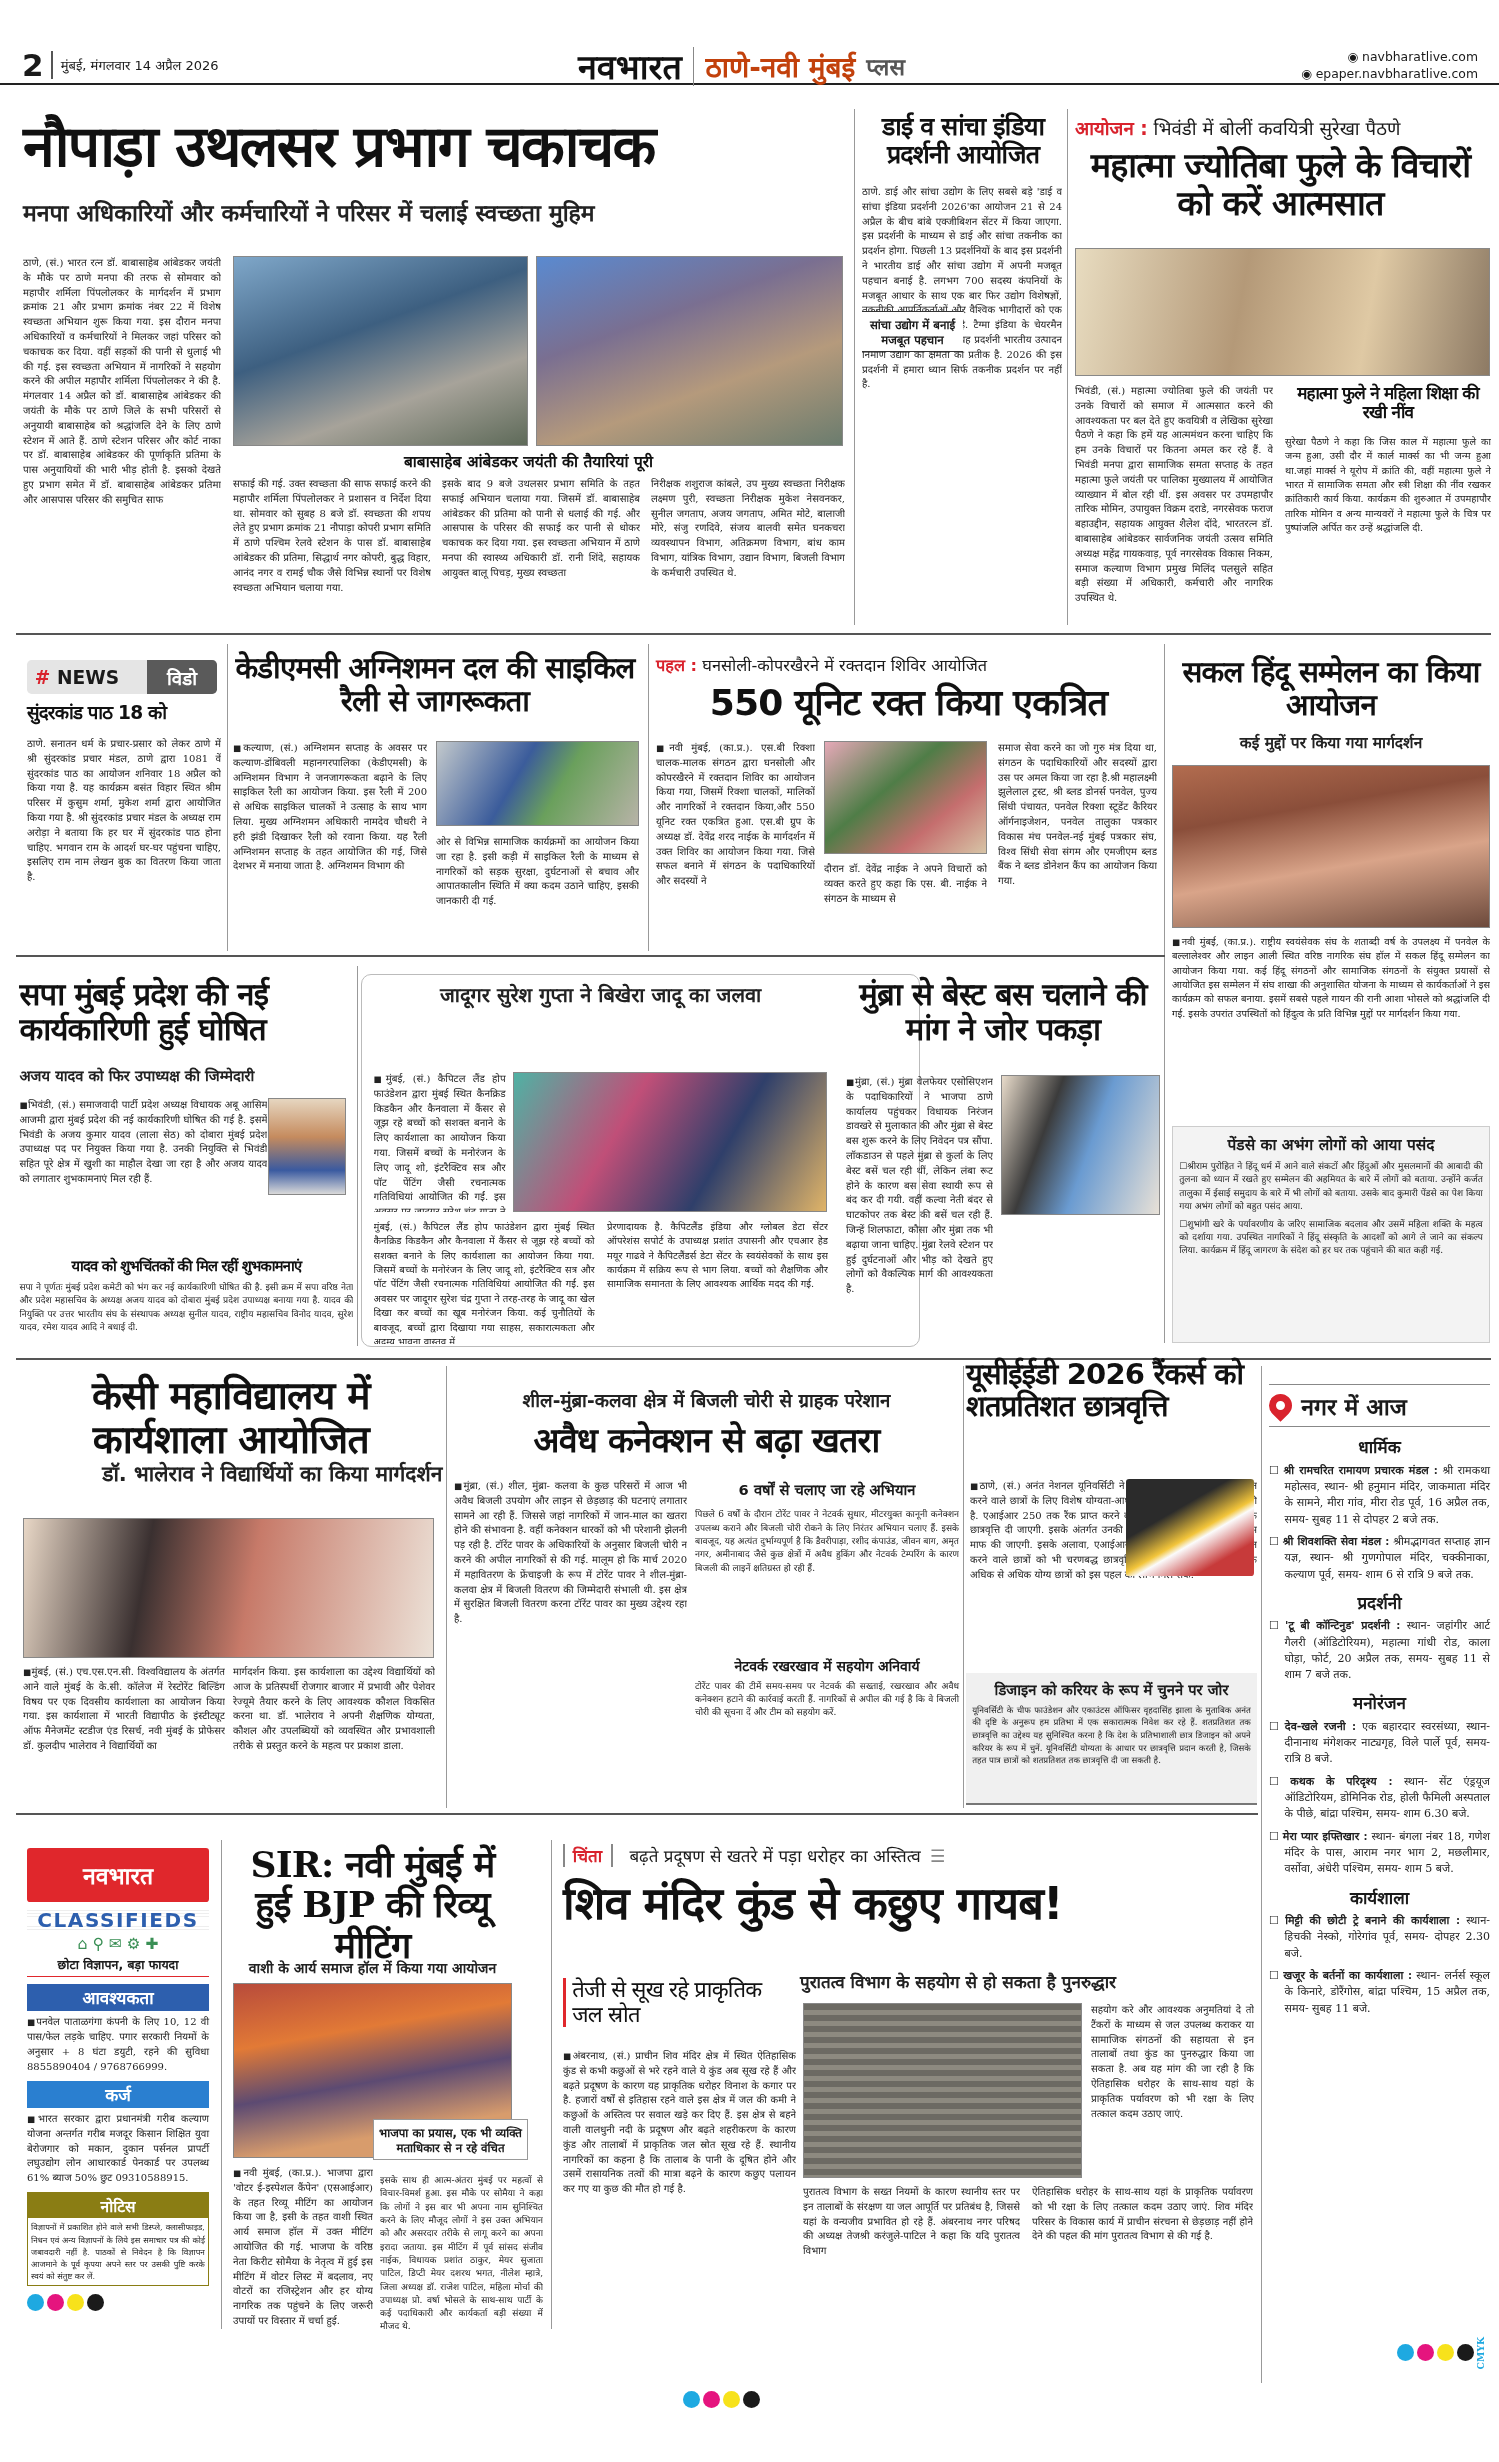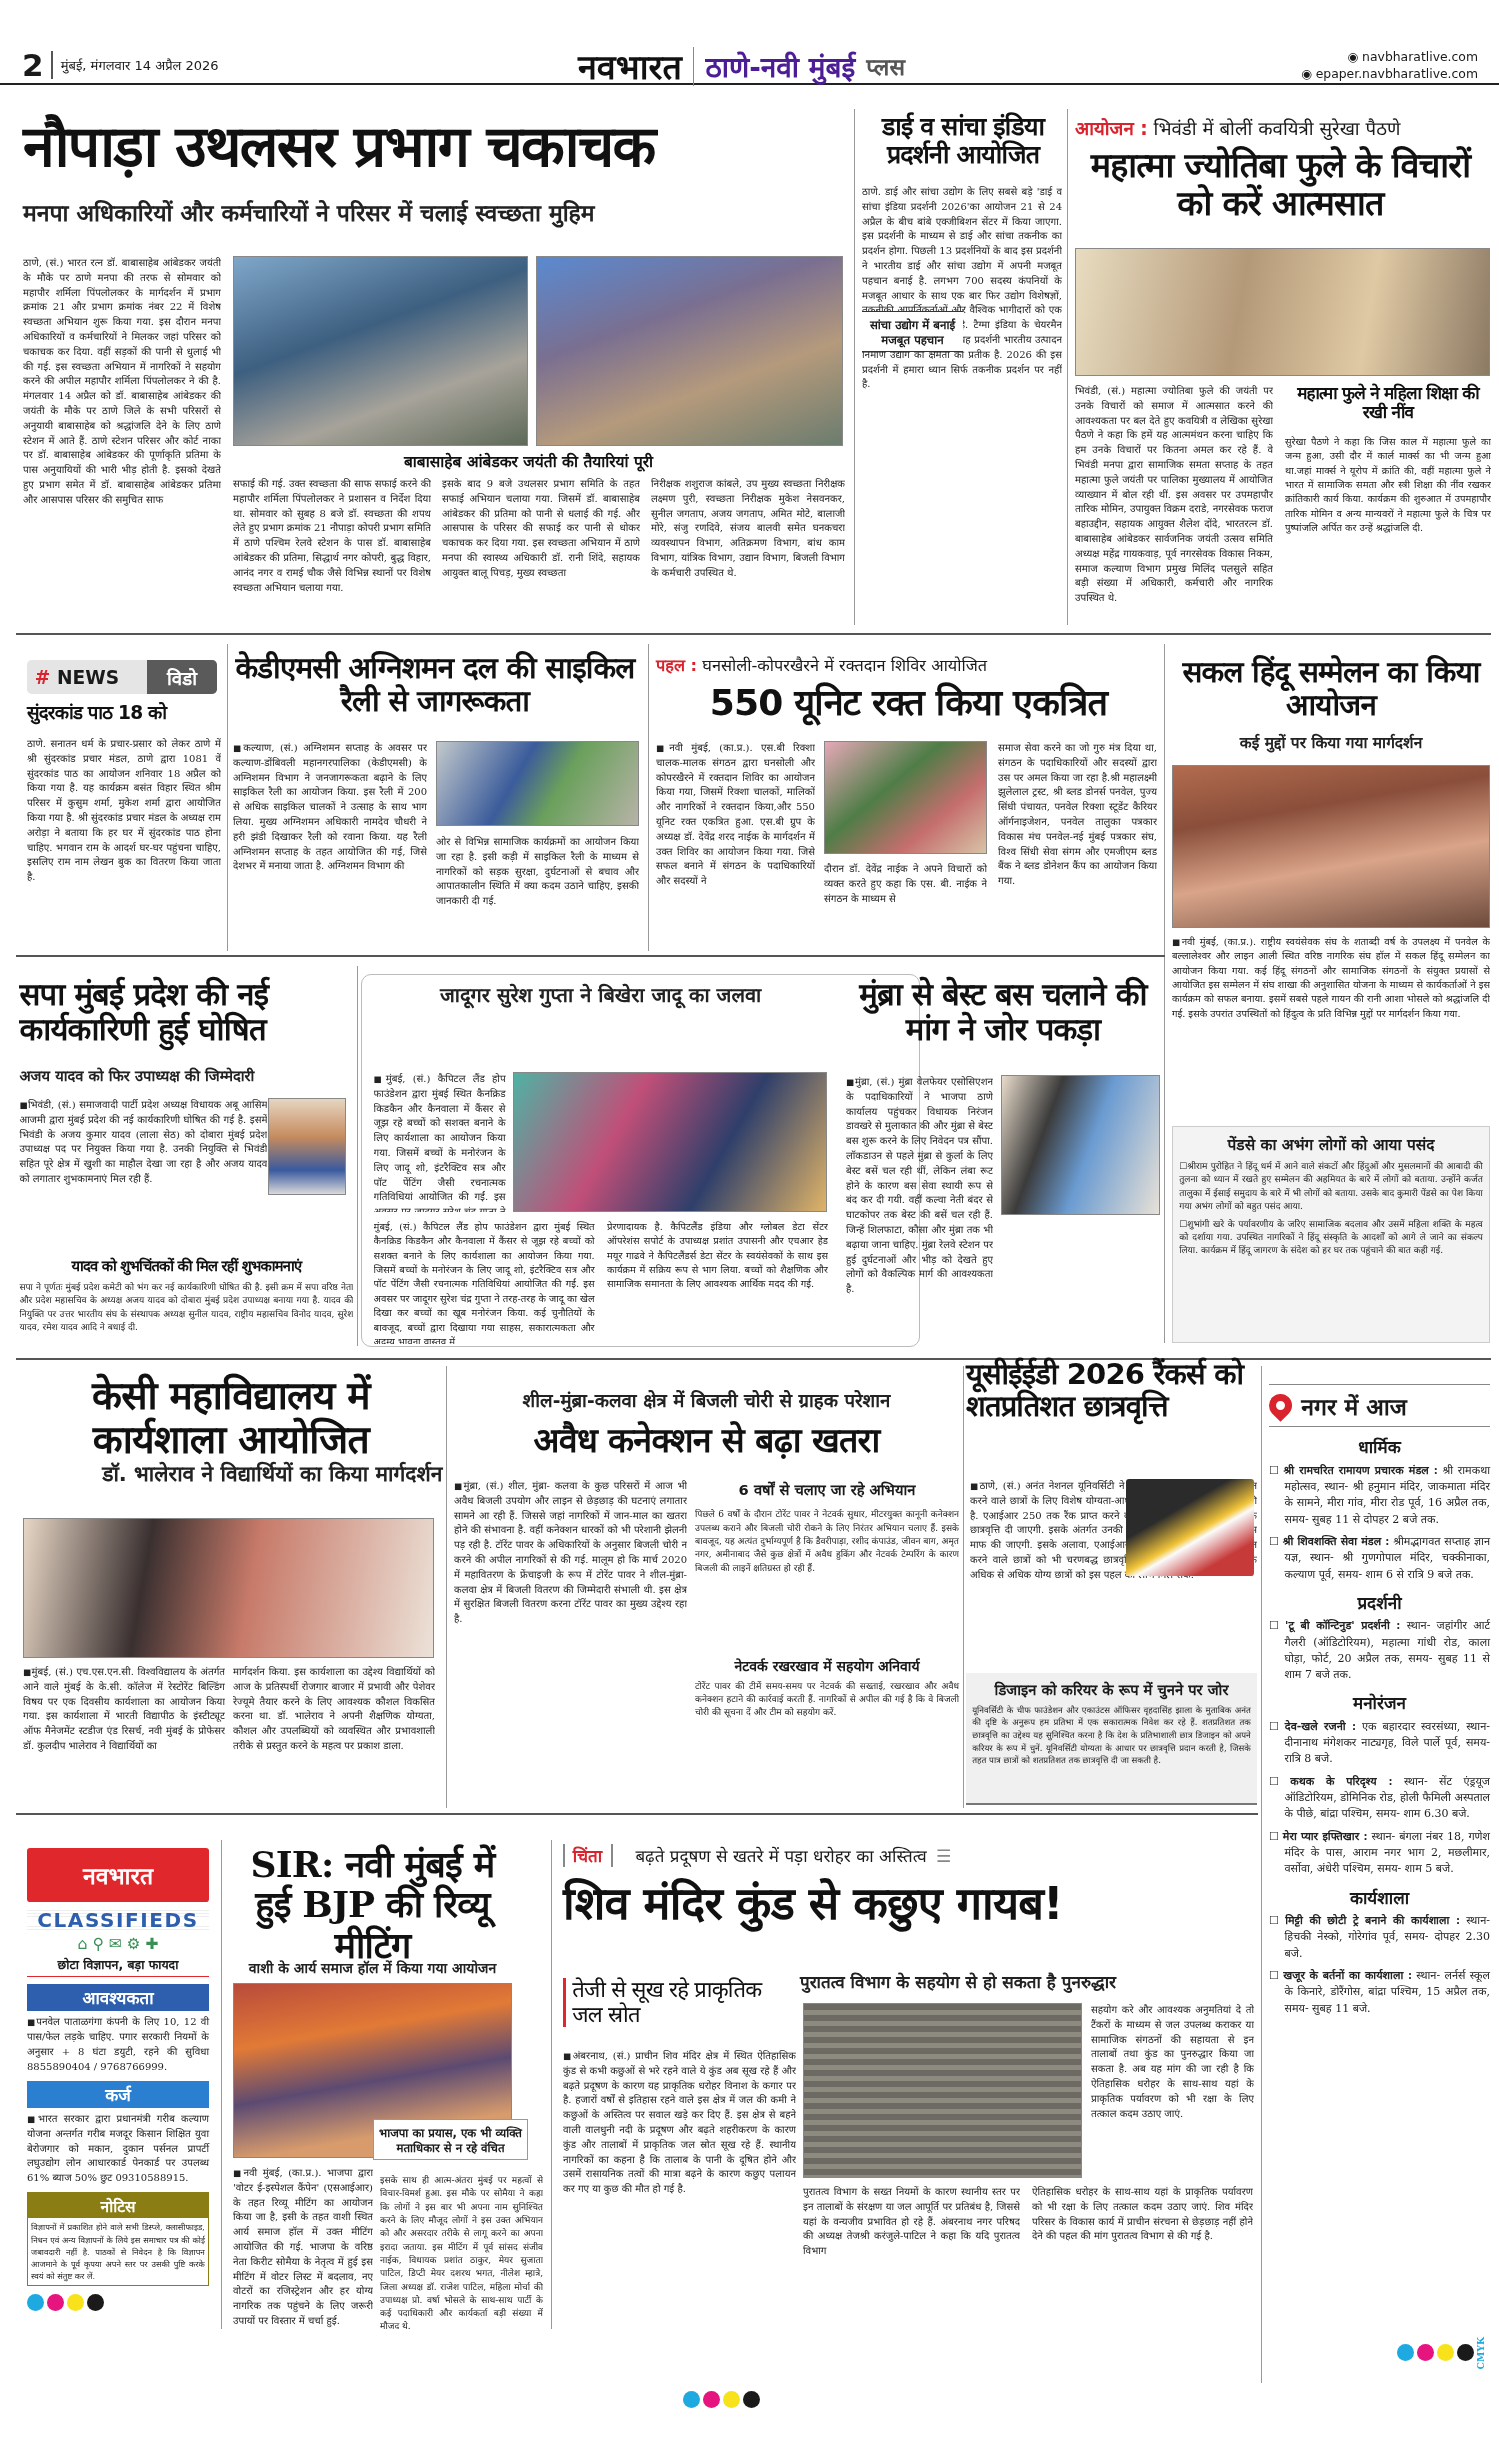--- a/index.html
+++ b/index.html
@@ -22,21 +22,21 @@
 
 <header class="abs" style="left:0;top:0;width:1500px;height:85px;border-bottom:2.3px solid #222">
   <div class="abs" style="left:22px;top:47px;display:flex;align-items:center;gap:7.8px">
     <span style="font:bold 31px 'DejaVu Sans',sans-serif">2</span>
     <span style="width:1.6px;height:28px;background:#555"></span>
     <span style="font:13px 'DejaVu Sans',sans-serif">मुंबई, मंगलवार 14 अप्रैल 2026</span>
   </div>
   <div class="abs" style="left:578px;top:43px;display:flex;align-items:center;gap:11px">
     <span style="font:bold 34px 'DejaVu Sans',sans-serif;color:#111">नवभारत</span>
     <span style="width:1.6px;height:39px;background:#888"></span>
-    <span style="font:bold 28px 'DejaVu Sans',sans-serif;color:#4c1d95">ठाणे-नवी मुंबई</span>
+    <span style="font:bold 28px 'DejaVu Sans',sans-serif;color:#c2410c">ठाणे-नवी मुंबई</span>
     <span style="font:bold 23px 'DejaVu Sans',sans-serif;color:#555">प्लस</span>
   </div>
   <div class="abs" style="right:22px;top:48px;text-align:right;font:12.4px 'DejaVu Sans',sans-serif;line-height:1.4">
     <div><span>◉ </span><span>navbharatlive.com</span></div>
     <div><span>◉ </span><span>epaper.navbharatlive.com</span></div>
   </div>
 </header>
 
 <section>
   <h1 class="abs hl" style="left:23px;top:115px;font-size:57px;width:823px;letter-spacing:-1.6px">नौपाड़ा उथलसर प्रभाग चकाचक</h1>
@@ -228,21 +228,21 @@
       <h4 style="font:bold 11.6px 'DejaVu Sans',sans-serif;text-align:center">भाजपा का प्रयास, एक भी व्यक्ति मताधिकार से न रहे वंचित</h4>
     </div>
   <p class="abs body sq" style="left:233px;top:2166px;width:140px;height:163px;overflow:hidden">नवी मुंबई, (का.प्र.). भाजपा द्वारा 'वोटर ई-इस्पेशल कैंपेन' (एसआईआर) के तहत रिव्यू मीटिंग का आयोजन किया जा है, इसी के तहत वाशी स्थित आर्य समाज हॉल में उक्त मीटिंग आयोजित की गई. भाजपा के वरिष्ठ नेता किरीट सोमैया के नेतृत्व में हुई इस मीटिंग में वोटर लिस्ट में बदलाव, नए वोटरों का रजिस्ट्रेशन और हर योग्य नागरिक तक पहुंचने के लिए जरूरी उपायों पर विस्तार में चर्चा हुई.</p>
   <p class="abs body" style="left:380px;top:2174px;width:163px;height:155px;overflow:hidden;font-size:9px">इसके साथ ही आत्म-अंतरा मुंबई पर महत्वों से विचार-विमर्श हुआ. इस मौके पर सोमैया ने कहा कि लोगों ने इस बार भी अपना नाम सुनिश्चित करने के लिए मौजूद लोगों ने इस उक्त अभियान को और असरदार तरीके से लागू करने का अपना इरादा जताया. इस मीटिंग में पूर्व सांसद संजीव नाईक, विधायक प्रशांत ठाकुर, मेयर सुजाता पाटिल, डिप्टी मेयर दशरथ भगत, नीलेश म्हात्रे, जिला अध्यक्ष डॉ. राजेश पाटिल, महिला मोर्चा की उपाध्यक्ष प्रो. वर्षा भोसले के साथ-साथ पार्टी के कई पदाधिकारी और कार्यकर्ता बड़ी संख्या में मौजूद थे.</p>
 </section>
 <div class="rule-v" style="left:551px;top:1840px;height:489px"></div>
 
 <section>
   <div class="abs" style="left:563px;top:1844px;display:flex;align-items:center;gap:9.3px;font:17px 'DejaVu Sans',sans-serif">
     <span style="border-left:2.3px solid #888;padding-left:7.8px;font-weight:bold" class="red">चिंता</span>
-    <span style="border-left:2.3px solid #888;padding-left:22px">बढ़ते प्रदूषण से खतरे में पड़ा धरोहर का अस्तित्व</span>
+    <span style="border-left:2.3px solid #888;padding-left:16px">बढ़ते प्रदूषण से खतरे में पड़ा धरोहर का अस्तित्व</span>
     <span style="color:#888">☰</span>
   </div>
   <h2 class="abs hl" style="left:563px;top:1879px;width:691px;font-size:45px">शिव मंदिर कुंड से कछुए गायब!</h2>
   <h3 class="abs hl" style="left:563px;top:1978px;width:225px;font-size:22px;border-left:3.9px solid #e0272c;padding-left:6.2px;font-weight:normal">तेजी से सूख रहे प्राकृतिक जल स्रोत</h3>
   <h3 class="abs sub" style="left:800px;top:1972px;width:454px;font-size:17px">पुरातत्व विभाग के सहयोग से हो सकता है पुनरुद्धार</h3>
   <p class="abs body sq" style="left:563px;top:2049px;width:233px;height:279px;overflow:hidden">अंबरनाथ, (सं.) प्राचीन शिव मंदिर क्षेत्र में स्थित ऐतिहासिक कुंड से कभी कछुओं से भरे रहने वाले ये कुंड अब सूख रहे हैं और बढ़ते प्रदूषण के कारण यह प्राकृतिक धरोहर विनाश के कगार पर है. हजारों वर्षों से इतिहास रहने वाले इस क्षेत्र में जल की कमी ने कछुओं के अस्तित्व पर सवाल खड़े कर दिए हैं. इस क्षेत्र से बहने वाली वालधुनी नदी के प्रदूषण और बढ़ते शहरीकरण के कारण कुंड और तालाबों में प्राकृतिक जल स्रोत सूख रहे हैं. स्थानीय नागरिकों का कहना है कि तालाब के पानी के दूषित होने और उसमें रासायनिक तत्वों की मात्रा बढ़ने के कारण कछुए पलायन कर गए या कुछ की मौत हो गई है.</p>
   <div class="abs photo" style="left:803px;top:2003px;width:279px;height:175px;background:repeating-linear-gradient(180deg,#6c6a63 0 6.2px,#8d8a80 6.2px 11px),#777"></div>
   <p class="abs body" style="left:1091px;top:2003px;width:163px;height:175px;overflow:hidden">सहयोग करे और आवश्यक अनुमतियां दे तो टैंकरों के माध्यम से जल उपलब्ध कराकर या सामाजिक संगठनों की सहायता से इन तालाबों तथा कुंड का पुनरुद्धार किया जा सकता है. अब यह मांग की जा रही है कि ऐतिहासिक धरोहर के साथ-साथ यहां के प्राकृतिक पर्यावरण को भी रक्षा के लिए तत्काल कदम उठाए जाएं.</p>
   <p class="abs body" style="left:803px;top:2185px;width:217px;height:144px;overflow:hidden">पुरातत्व विभाग के सख्त नियमों के कारण स्थानीय स्तर पर इन तालाबों के संरक्षण या जल आपूर्ति पर प्रतिबंध है, जिससे यहां के वन्यजीव प्रभावित हो रहे हैं. अंबरनाथ नगर परिषद की अध्यक्ष तेजश्री करंजुले-पाटिल ने कहा कि यदि पुरातत्व विभाग</p>
   <p class="abs body" style="left:1032px;top:2185px;width:221px;height:144px;overflow:hidden">ऐतिहासिक धरोहर के साथ-साथ यहां के प्राकृतिक पर्यावरण को भी रक्षा के लिए तत्काल कदम उठाए जाएं. शिव मंदिर परिसर के विकास कार्य में प्राचीन संरचना से छेड़छाड़ नहीं होने देने की पहल की मांग पुरातत्व विभाग से की गई है.</p>

